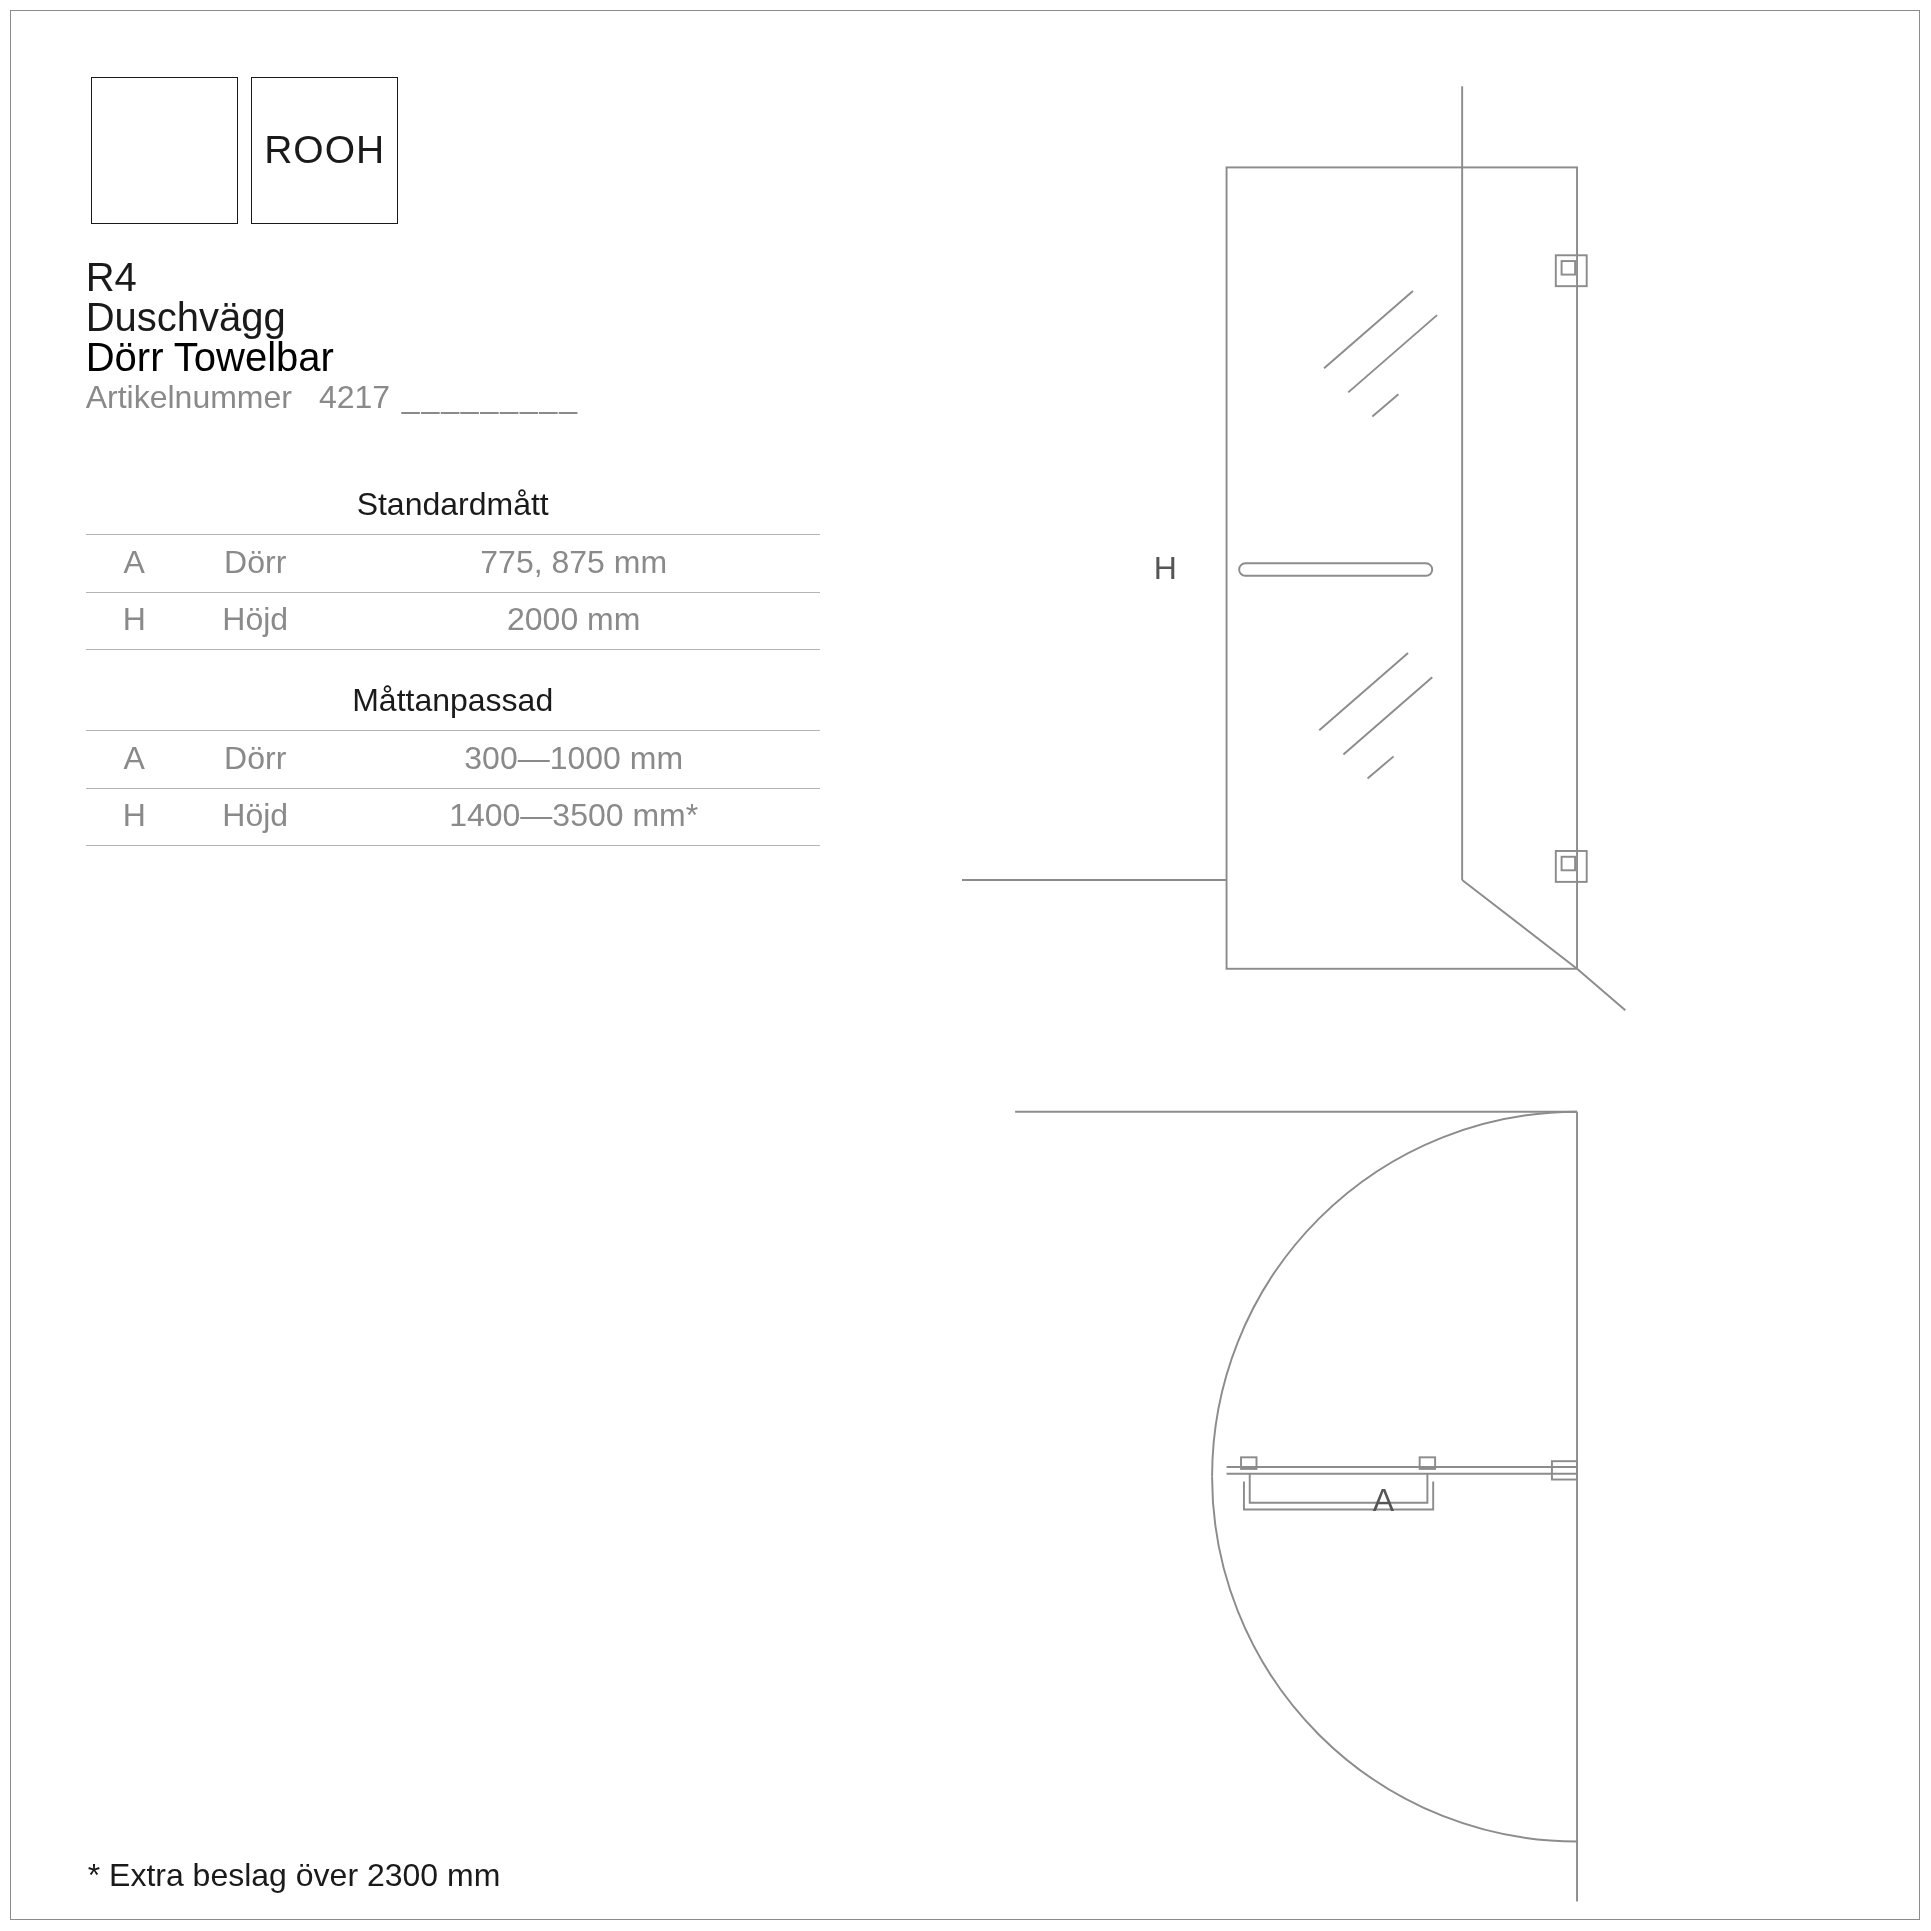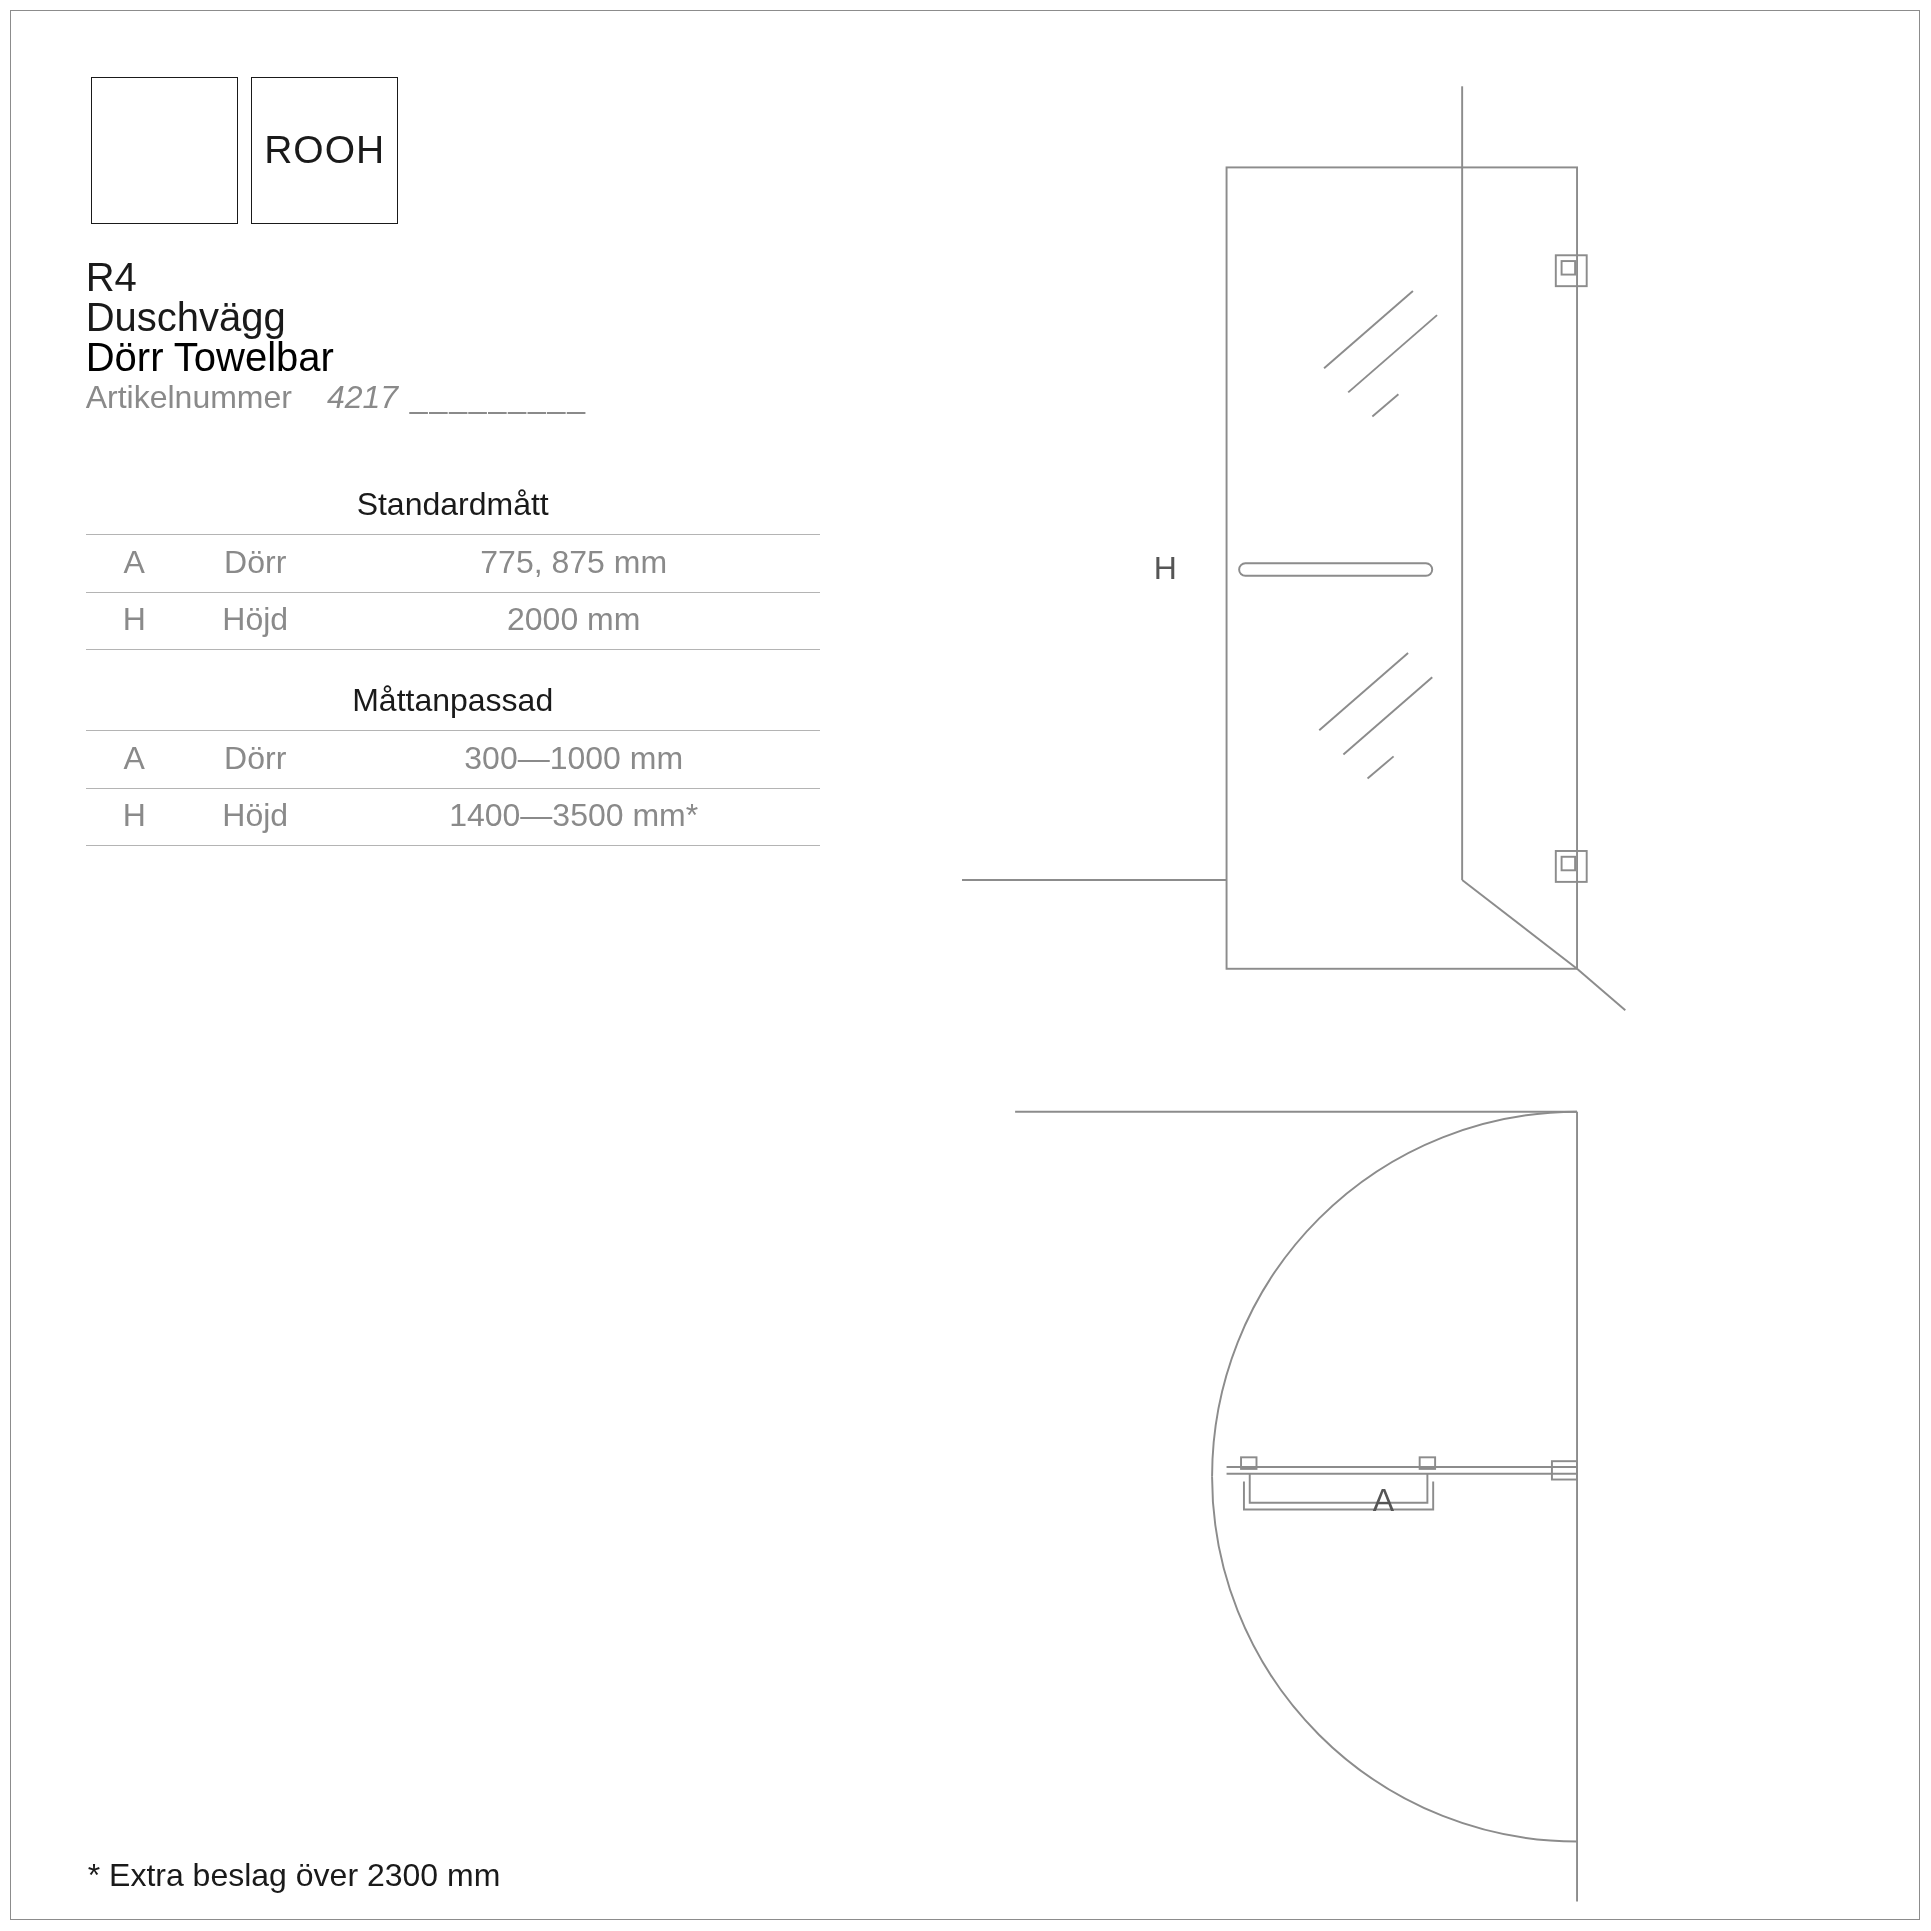--- a/index.html
+++ b/index.html
@@ -69,21 +69,21 @@
     color: #000000;
   }
   .artnr-row {
     display: flex;
     align-items: baseline;
     color: #8a8a8a;
     font-size: 32px;
     line-height: 40px;
   }
   .artnr-label { white-space: nowrap; }
-  .artnr-value { margin-left: 35px; white-space: nowrap; font-style: italic; }
+  .artnr-value { margin-left: 27px; white-space: nowrap; }
   .artnr-dashes { margin-left: 11.6px; letter-spacing: 1.9px; white-space: nowrap; text-align: right; }
 
   
   .table-wrap {
     position: absolute;
     width: 734px;
     text-align: center;
   }
   .table-title {
     font-size: 32px;

